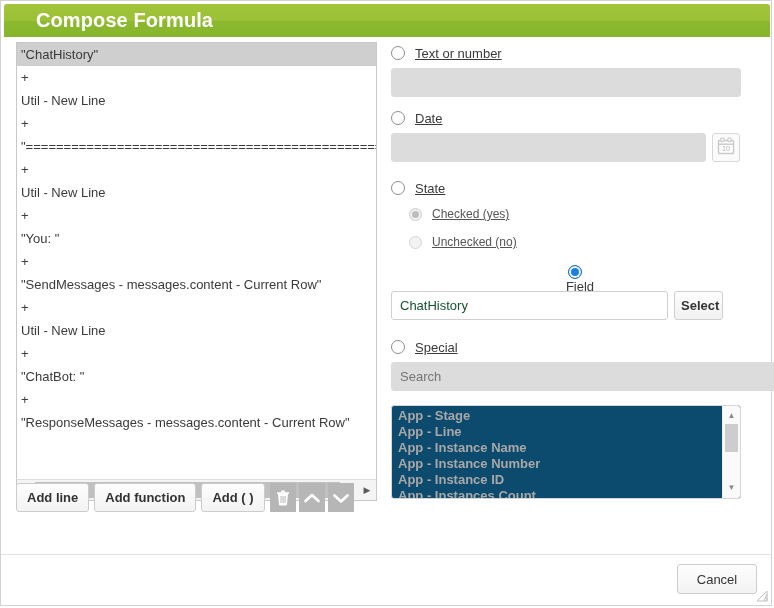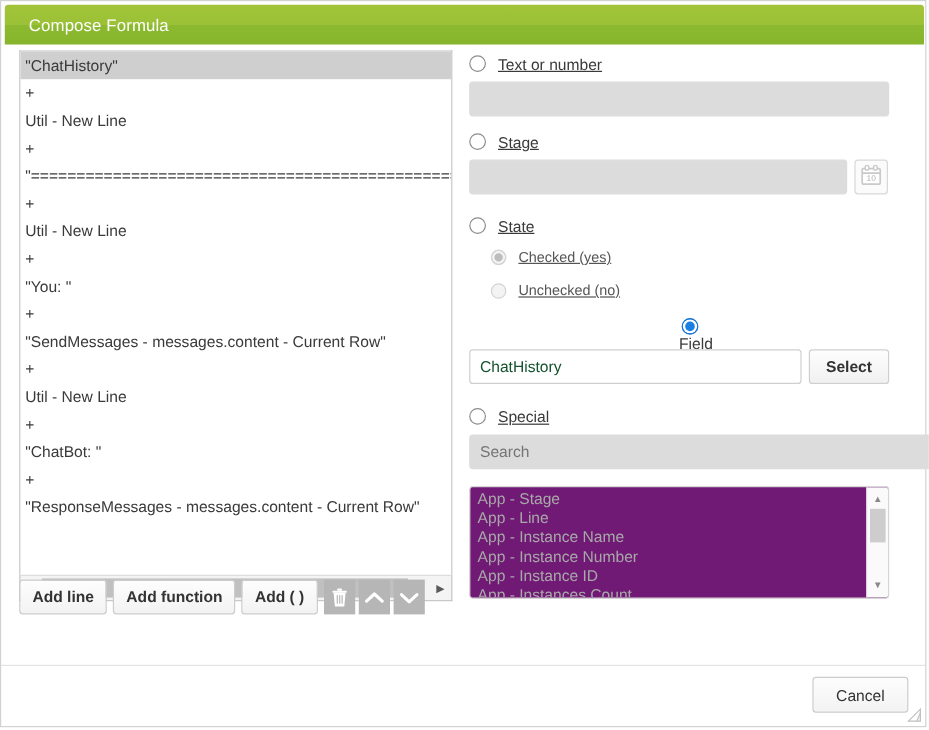--- a/index.html
+++ b/index.html
@@ -32,24 +32,24 @@
     top: 3px;
     width: 766px;
     height: 33px;
     box-sizing: border-box;
     border-radius: 3px 3px 0 0;
     background: linear-gradient(to bottom, #a2c439 0%, #9bc136 50%, #8cb92f 51%, #86b52c 100%);
     display: flex;
     align-items: center;
   }
   .titlebar-text {
-    margin-left: 20px;
+    margin-left: 32px;
     color: #ffffff;
-    font-size: 14px;
-    font-weight: normal;
+    font-size: 20px;
+    font-weight: bold;
     letter-spacing: 0.1px;
   }
 
   
   .formula-box {
     position: absolute;
     left: 15px;
     top: 41px;
     width: 361px;
     height: 437px;
@@ -234,42 +234,43 @@
     border-radius: 3px;
     background: #fbfbfb;
     display: inline-flex;
     align-items: center;
     justify-content: center;
     cursor: pointer;
   }
 
   .select-btn {
     box-sizing: border-box;
-    width: 67px;
+    width: 49px;
     height: 29px;
     margin-left: 6px;
     border: 1px solid #cfcfcf;
     border-radius: 3px;
     background: linear-gradient(to bottom, #fdfdfd 0%, #f1f1f1 100%);
     font-family: "Liberation Sans", sans-serif;
     font-size: 13px;
     font-weight: bold;
     color: #333333;
     cursor: pointer;
   }
 
   .listbox {
     box-sizing: border-box;
     width: 350px;
     height: 94px;
     border: 1px solid #d6d6d6;
     border-radius: 3px;
-    background: #701a75;
+    background: #0c4a6e;
     display: flex;
     overflow: hidden;
+    font-weight: bold;
   }
   .listbox-items {
     flex: 1;
     padding: 2px 0 0 6px;
     overflow: hidden;
   }
   .listbox-item {
     height: 16px;
     line-height: 16px;
     font-size: 13px;
@@ -419,21 +420,21 @@
     <div class="opt-row">
       <span class="radio"></span>
       <span class="opt-label">Text or number</span>
     </div>
     <div class="text-input-row">
       <input class="field-input disabled" style="width: 350px;" type="text" value="">
     </div>
 
     <div class="opt-row" style="margin-top:10px;">
       <span class="radio"></span>
-      <span class="opt-label">Stage</span>
+      <span class="opt-label">Date</span>
     </div>
     <div class="date-input-row">
       <input class="field-input disabled" style="width: 315px;" type="text" value="">
       <span class="cal-btn">
         <span>
           <svg width="20" height="20" viewBox="0 0 20 20" aria-hidden="true">
             <rect x="2.5" y="4.5" width="15" height="13" rx="1" fill="#ffffff" stroke="#c9c9c9" stroke-width="1.4"></rect>
             <line x1="2.5" y1="8.2" x2="17.5" y2="8.2" stroke="#c9c9c9" stroke-width="1.4"></line>
             <rect x="5" y="2" width="3" height="3.6" rx="0.8" fill="#ffffff" stroke="#c9c9c9" stroke-width="1.2"></rect>
             <rect x="12" y="2" width="3" height="3.6" rx="0.8" fill="#ffffff" stroke="#c9c9c9" stroke-width="1.2"></rect>

